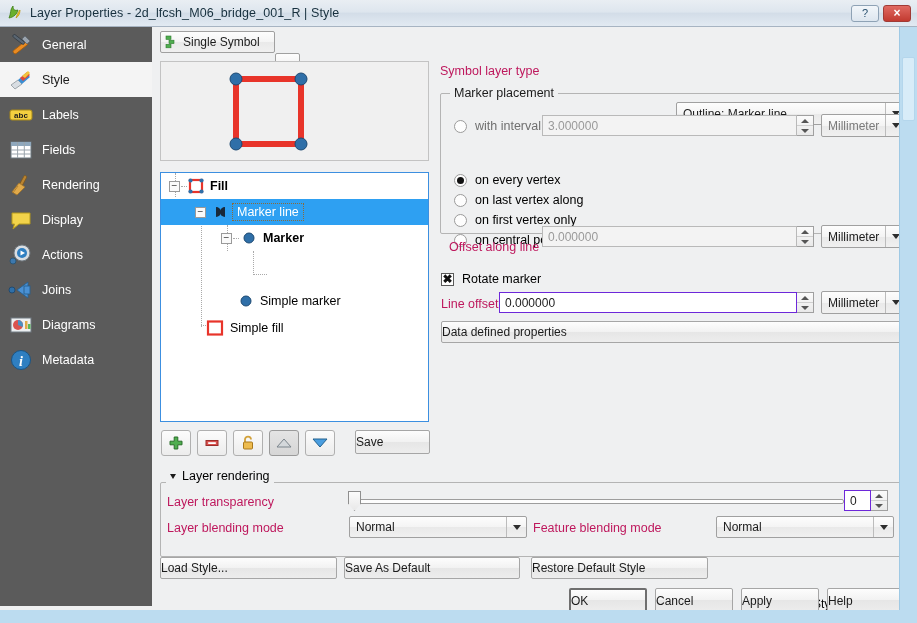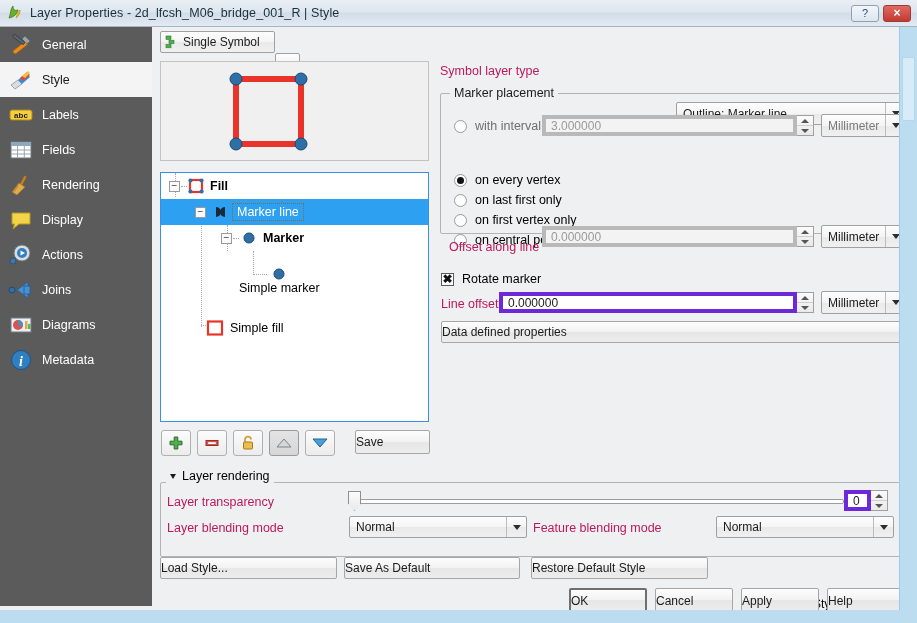--- a/index.html
+++ b/index.html
@@ -116,21 +116,21 @@
     position: absolute; right: 0; top: 0; bottom: 0; width: 20px;
     border-left: 1px solid #bcbcbc;
     display: flex; align-items: center; justify-content: center;
   }
   .combo.flat-arrow .arrow-box { border-left: none; }
   .caret {
     width: 0; height: 0; border-left: 4px solid transparent;
     border-right: 4px solid transparent; border-top: 5px solid #2d2d2d;
   }
   .field {
-    background: #ffffff; border: 4px solid #6d28d9;
+    background: #ffffff; border: 1px solid #6d28d9;
     display: flex; align-items: center; padding-left: 5px;
     font-size: 12px; color: #1b1b1b;
   }
   .field.disabled { background: #f3f3f3; color: #9a9a9a; border-color: #b9b9b9; }
   .spin {
     width: 17px; border: 1px solid #a0a0a0; border-left: none;
     background: linear-gradient(to bottom,#fbfbfb,#e9e9e9);
     display: flex; flex-direction: column;
   }
   .spin > div { flex: 1; display: flex; align-items: center; justify-content: center; }
@@ -422,21 +422,21 @@
         <span style="width:10px"></span>
         <span style="display:inline-flex;">
           <svg width="14" height="14" viewBox="0 0 14 14">
               <circle cx="7" cy="7" r="5" fill="#2f6fa8" stroke="#1d4a73" stroke-width="1"></circle>
             </svg>
         </span>
         <span style="width:7px"></span>
         <span style="font-weight:bold; font-size:12.5px;">Marker</span>
       </div>
 
-      <div class="tree-row" style="top:94px; left:78px;flex-direction:column;">
+      <div class="tree-row" style="top:115px; left:78px;">
         <span style="display:inline-flex;">
           <svg width="14" height="14" viewBox="0 0 14 14">
               <circle cx="7" cy="7" r="5" fill="#2f6fa8" stroke="#1d4a73" stroke-width="1"></circle>
             </svg>
         </span>
         <span style="width:7px"></span>
         <span style="font-size:12.5px;">Simple marker</span>
       </div>
 
       <div class="tree-row" style="top:142px; left:45px;">
@@ -516,21 +516,21 @@
     </div>
 
     <div class="radio-row" style="position:absolute; left:302px; top:146px;">
       <span class="radio">
           <span class="dot"></span>
         </span>
       <span>on every vertex</span>
     </div>
     <div class="radio-row" style="position:absolute; left:302px; top:166px;">
       <span class="radio"></span>
-      <span>on last first only</span>
+      <span>on last vertex along</span>
     </div>
     <div class="radio-row" style="position:absolute; left:302px; top:186px;">
       <span class="radio"></span>
       <span>on first vertex only</span>
     </div>
     <div class="radio-row" style="position:absolute; left:302px; top:206px;">
       <span class="radio"></span>
       <span>on central point</span>
     </div>
 

